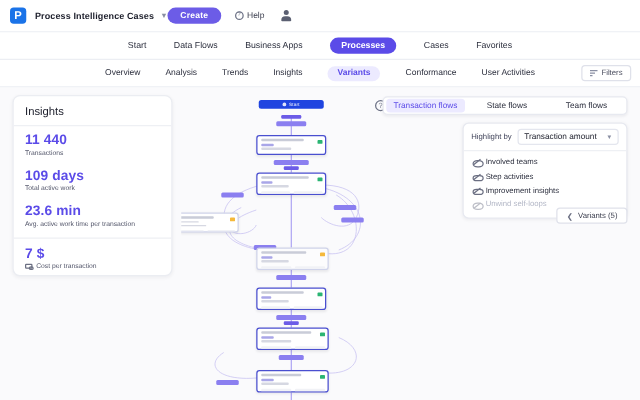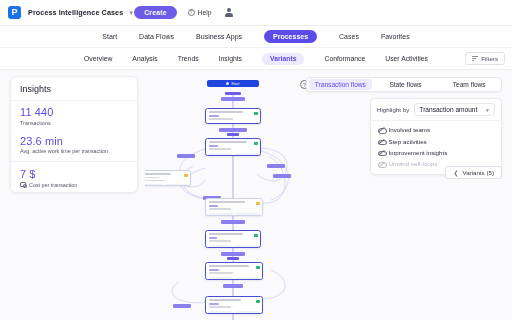--- a/index.html
+++ b/index.html
@@ -70,21 +70,21 @@
 
   
   .insights {
     position:absolute; left:10px; top:6px; width:128px;
     background:#fff; border:1px solid #ebedf2; border-radius:6px;
     box-shadow:0 1px 3px rgba(20,22,40,.05);
   }
   .insights-head { padding:7px 9px 6px; border-bottom:1px solid #eef0f4; }
   .insights-head h2 { font-size:9px; color:#1b1d2a; font-weight:500; }
   .metric { padding:5px 9px 4px; }
-  .metric .v { font-size:11px; color:#5b4be8; font-weight:400; letter-spacing:.1px; }
+  .metric .v { font-size:11px; color:#5b4be8; font-weight:700; letter-spacing:.1px; }
   .metric .l { font-size:5.4px; color:#53566a; margin-top:1.5px; }
   .metric.sep { border-top:1px solid #eef0f4; margin-top:3px; padding-top:6px; }
   .metric .l.with-ic { display:flex; align-items:center; gap:3px; }
   .money-ic { width:6px; height:4.5px; border:0.8px solid #6b6f82; border-radius:1px; position:relative; flex:none;}
   .money-ic::after{content:"";position:absolute;left:1.6px;top:1.1px;width:2px;height:1.4px;border:0.6px solid #6b6f82;border-radius:50%;}
 
   
   .canvas { position:absolute; left:145px; top:0; right:0; bottom:0; overflow:hidden; }
   .edges { position:absolute; inset:0; }
   .node {
@@ -204,20 +204,24 @@
   <div class="body">
 
     <aside class="insights">
       <div class="insights-head">
         <h2>Insights</h2>
       </div>
 
       <div class="metric">
         <div class="v">11 440</div>
         <div class="l">Transactions</div>
+      </div>
+      <div class="metric">
+        <div class="v">109 days</div>
+        <div class="l">Total active work</div>
       </div>
       <div class="metric">
         <div class="v">23.6 min</div>
         <div class="l">Avg. active work time per transaction</div>
       </div>
 
       <div class="metric sep">
         <div class="v">7 $</div>
         <div class="l with-ic">
           <span class="money-ic"></span>

